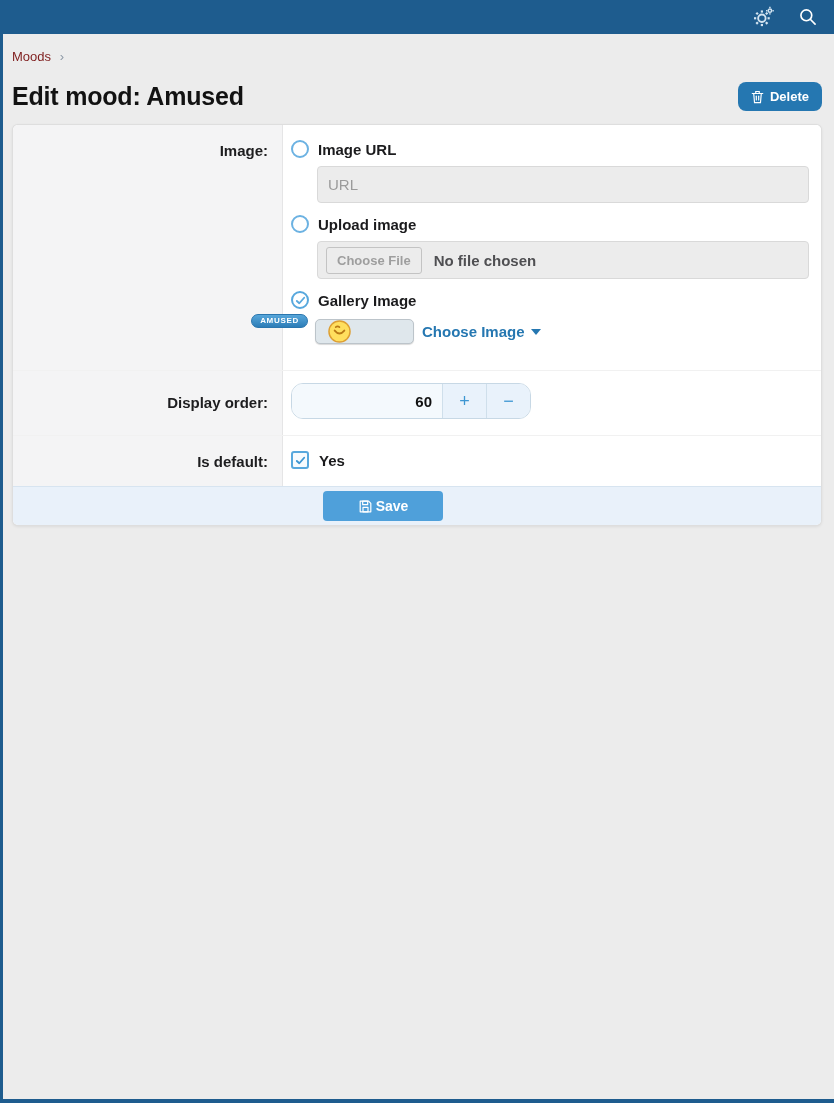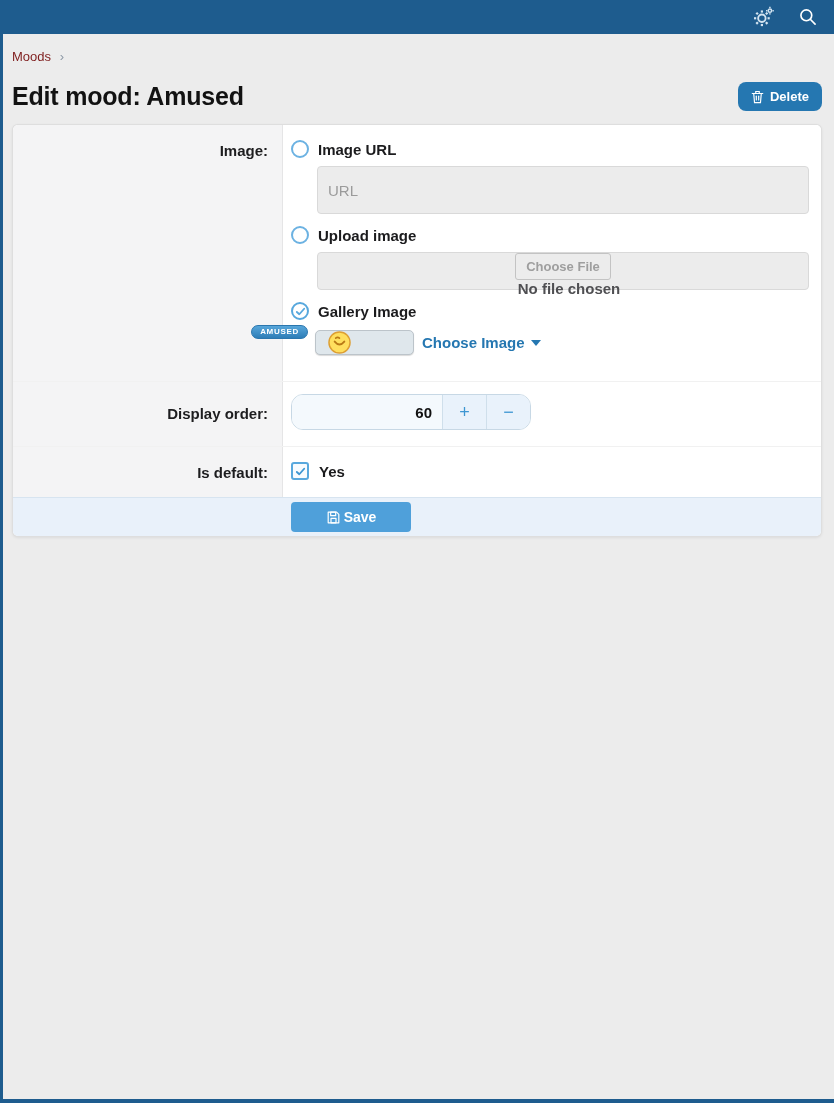--- a/index.html
+++ b/index.html
@@ -76,31 +76,31 @@
   .opt-line{display:flex;align-items:center;gap:9px;cursor:pointer}
   .opt-line + *{margin-top:8px}
   .opt-label{font-size:15px;font-weight:600;color:#1b1b1d}
   .radio{
     width:18px;height:18px;border-radius:50%;
     border:2px solid #6cb2e2;background:#fff;flex:0 0 18px;
     display:inline-flex;align-items:center;justify-content:center;
   }
   .radio.checked{border-color:var(--radio-blue)}
   .gray-input{
-    display:block;width:calc(100% - 26px);margin-left:26px;height:48px;
+    display:block;width:calc(100% - 26px);margin-left:26px;height:37px;
     border:1px solid var(--input-gray-border);background:var(--input-gray-bg);
     border-radius:4px;font-family:inherit;font-size:15px;color:#333;
     padding:0 10px;outline:none;
   }
   .gray-input::placeholder{color:#9b9b9b}
   .mt10{margin-top:12px}
   .file-box{
     width:calc(100% - 26px);margin:8px 0 0 26px;height:38px;
     border:1px solid var(--input-gray-border);background:var(--input-gray-bg);
-    border-radius:4px;display:flex;align-items:center;padding:0 8px;cursor:pointer;flex-direction:column;
+    border-radius:4px;display:flex;align-items:center;padding:0 8px;cursor:pointer;
   }
   .file-btn{
     border:1px solid #c3c3c3;border-radius:3px;background:#ececec;
     color:#9e9e9e;font-size:13px;font-weight:600;padding:5px 10px;
     font-family:inherit;cursor:pointer;
   }
   .file-status{margin-left:12px;font-size:15px;font-weight:600;color:#4f4f52}
   .gallery-line{display:flex;align-items:center;gap:8px;margin:10px 0 0 24px}
   .mood-img{
     position:relative;width:99px;height:25px;border-radius:5px;cursor:pointer;
@@ -152,21 +152,21 @@
   }
   .check-label{font-size:15px;font-weight:700;color:#1b1b1d}
   
   .savebar{
     background:var(--savebar-bg);border-top:1px solid #d7e4f0;
     padding:4px 0 4px 278px;
   }
   .btn-save{
     display:inline-flex;align-items:center;justify-content:center;gap:3px;
     width:120px;height:30px;background:var(--save);border:none;border-radius:4px;
-    color:#fff;font-family:inherit;font-size:14px;font-weight:700;cursor:pointer;
+    color:#fff;font-family:inherit;font-size:14px;font-weight:700;cursor:pointer;margin-left:32px;
   }
   svg{display:block}
 </style>
 </head>
 <body>
 
 <div class="edge-left"></div>
 <div class="edge-bottom"></div>
 
 <header class="topbar">

